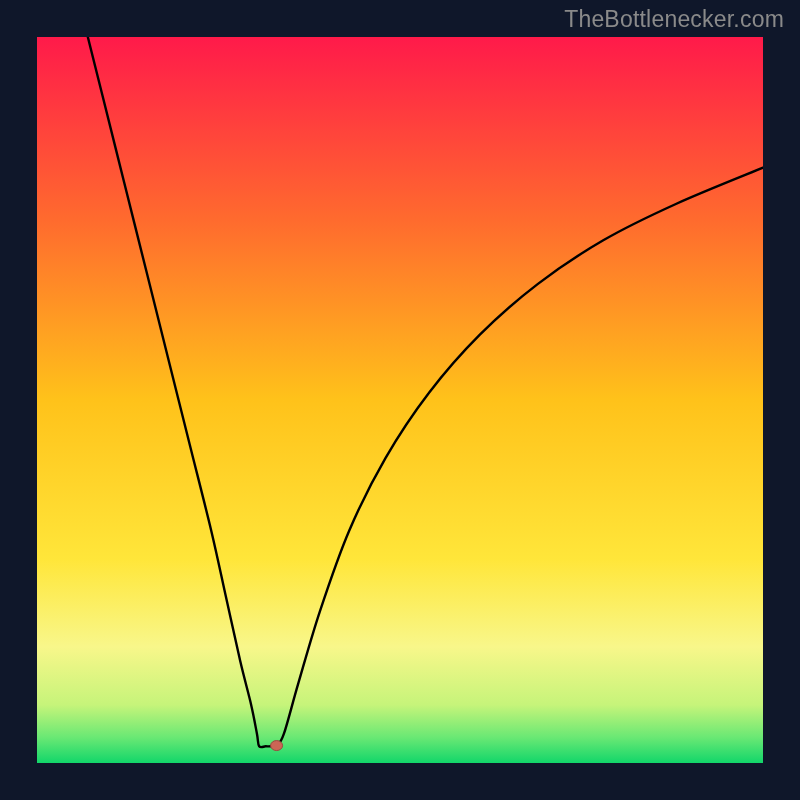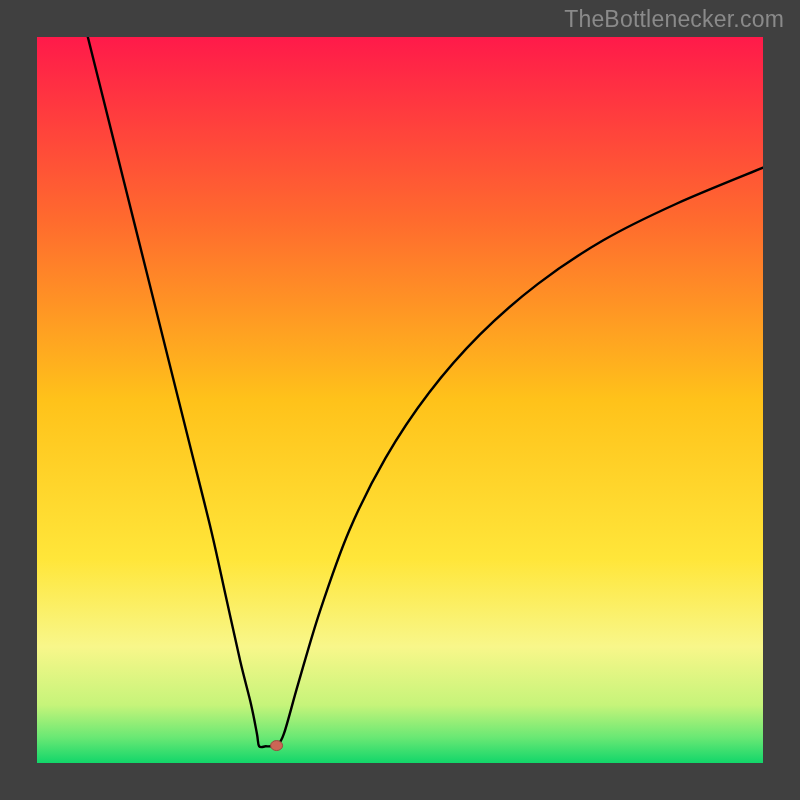--- a/index.html
+++ b/index.html
@@ -9,21 +9,21 @@
     height: 800px;
     background: #000;
     overflow: hidden;
   }
   .frame {
     position: absolute;
     left: 0;
     top: 0;
     width: 800px;
     height: 800px;
-    background: #404040;
+    background: #0f172a;
   }
   .plot {
     position: absolute;
     left: 37px;
     top: 37px;
     width: 726px;
     height: 726px;
     overflow: hidden;
   }
   .watermark {

